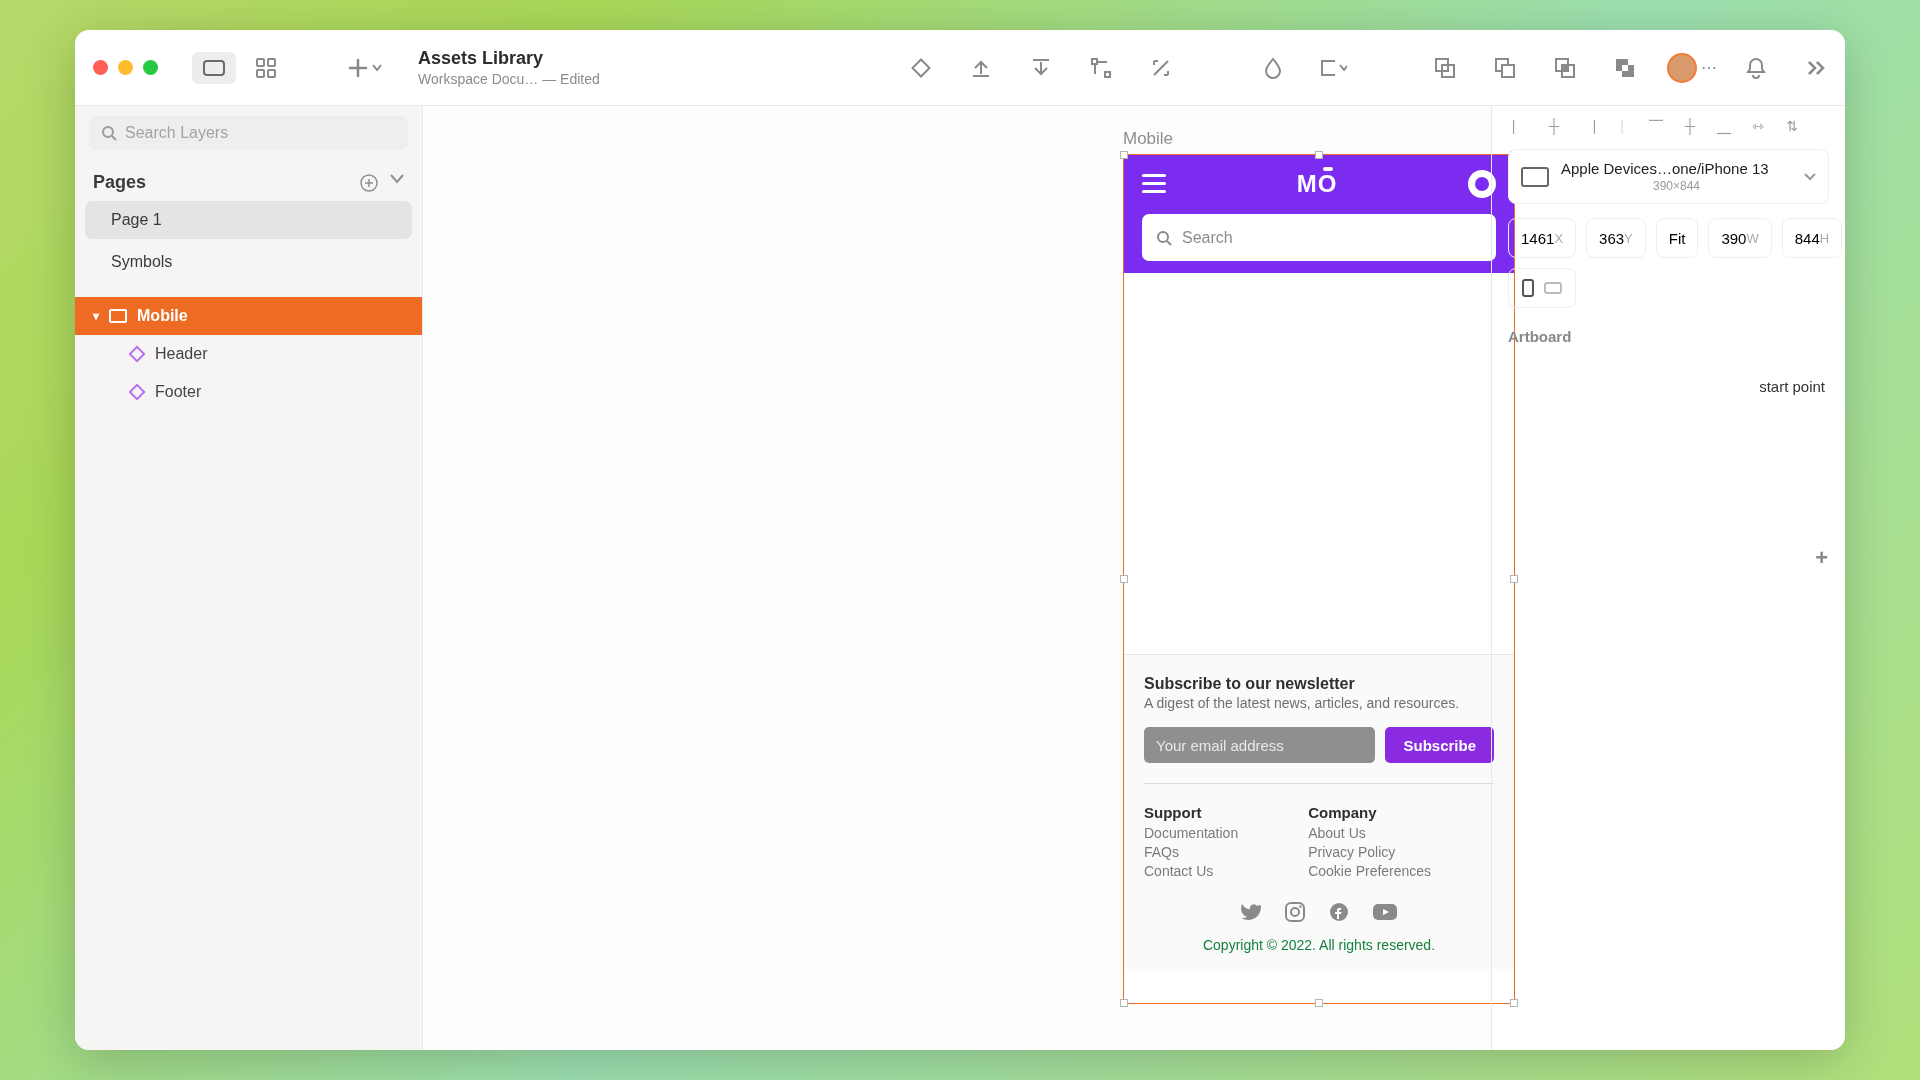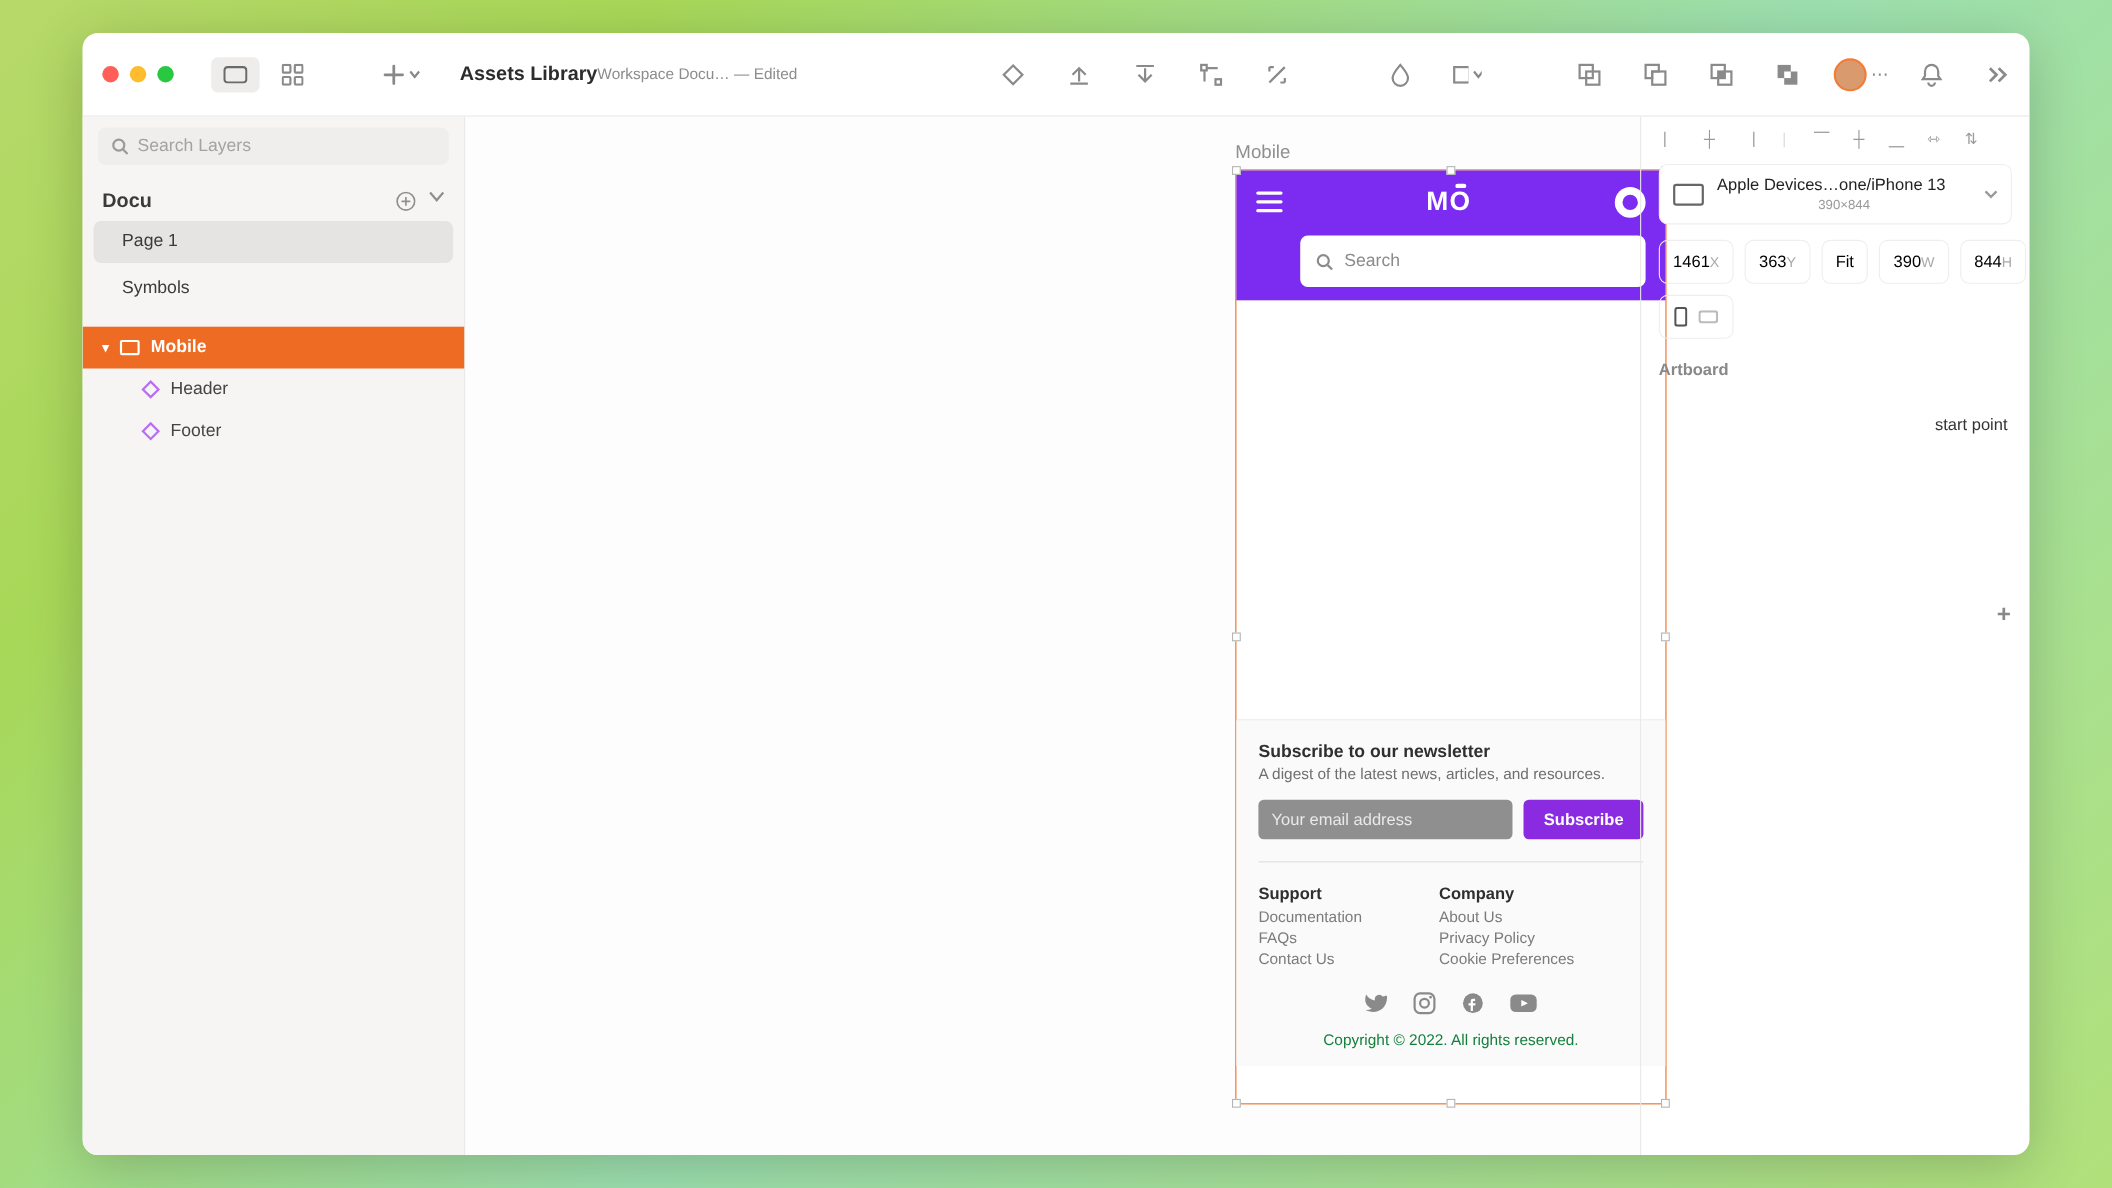--- a/index.html
+++ b/index.html
@@ -29,21 +29,21 @@
   .traffic-lights span { width: 15px; height: 15px; border-radius: 50%; display: block; }
   .tl-close { background: #ff5f57; }
   .tl-min { background: #febc2e; }
   .tl-max { background: #28c840; }
   .view-toggle {
     display: flex; gap: 8px; align-items: center; margin-right: 60px;
   }
   .view-toggle .btn { width: 44px; height: 32px; display:flex;align-items:center;justify-content:center; border-radius:6px;}
   .view-toggle .btn.active { background:#eeedec; }
   .add-btn { display:flex;align-items:center;gap:4px;margin-right:36px;color:#888; }
-  .doc-title-block { display:flex;flex-direction:row; margin-right:20px; }
+  .doc-title-block { display:flex;flex-direction:column; margin-right:20px; }
   .doc-title { font-weight:600; font-size:18px; color:#2c2c2c; }
   .doc-sub { font-size:14px; color:#8c8c8c; margin-top:2px; }
   .tb-spacer { flex:1; }
   .tb-tools { display:flex; gap:32px; align-items:center; margin-right:28px;}
   .tb-tool { width:28px;height:28px;display:flex;align-items:center;justify-content:center;color:#8a8a8a;}
   .avatar { width:30px;height:30px;border-radius:50%;background:#d99b6e;border:2px solid #f27c38;}
   .avatar-wrap{display:flex;align-items:center;gap:4px;margin-right:26px;}
   .dots{color:#8a8a8a;letter-spacing:2px;}
   .bell{color:#8a8a8a;margin-right:40px;}
   .chevrons{color:#8a8a8a;}
@@ -78,21 +78,21 @@
   .sel-handle{position:absolute;width:8px;height:8px;background:#fff;border:1px solid #b5b5b5;}
   
   .mob-header{background:#7b2ff2;background:linear-gradient(#7c2bf0,#7c2bf0);height:118px;padding:12px 18px;display:flex;flex-direction:column;gap:14px;}
   .mob-topbar{display:flex;align-items:center;justify-content:space-between;color:#fff;height:38px;}
   .burger{display:flex;flex-direction:column;gap:5px;}
   .burger span{width:24px;height:3px;background:#fff;border-radius:2px;}
   .mob-logo{font-weight:800;font-size:24px;letter-spacing:1px;position:relative;}
   .mob-logo .dot{position:absolute;width:10px;height:4px;background:#fff;top:-3px;left:26px;border-radius:2px;}
   .mob-user{width:28px;height:28px;border-radius:50%;background:#fff;display:flex;align-items:center;justify-content:center;}
   .mob-user::after{content:"";width:14px;height:14px;border-radius:50%;background:#7c2bf0;}
-  .mob-search{background:#fff;border-radius:7px;height:54px;display:flex;align-items:center;gap:10px;padding:0 14px;color:#8b8b8b;font-size:16px;margin-left:40px;}
+  .mob-search{background:#fff;border-radius:7px;height:54px;display:flex;align-items:center;gap:10px;padding:0 14px;color:#8b8b8b;font-size:16px;}
   
   .mob-body{height:382px;border-bottom:1px solid #e6e6e6;}
   
   .mob-footer{padding:20px 20px 16px 20px;background:#fafafa;}
   .nl-title{font-weight:700;font-size:16px;color:#2f2f2f;}
   .nl-sub{font-size:14px;color:#6f6f6f;margin-top:2px;}
   .nl-row{display:flex;gap:10px;margin-top:16px;}
   .nl-input{flex:1;background:#8f8f8f;border-radius:5px;color:#e9e9e9;font-size:15px;display:flex;align-items:center;padding:0 12px;height:36px;}
   .nl-btn{background:#8a2be2;color:#fff;border-radius:5px;padding:0 18px;height:36px;display:flex;align-items:center;font-size:15px;font-weight:600;}
   .hr{height:1px;background:#ddd;margin:20px 0;}
@@ -268,21 +268,21 @@
       <div class="search-row">
         <div class="search-box">
           <svg width="16" height="16">
               <circle cx="7" cy="7" r="5" fill="none" stroke="#9a9a9a" stroke-width="2"></circle>
               <path d="M11 11l4 4" stroke="#9a9a9a" stroke-width="2"></path>
             </svg>
           <span>Search Layers</span>
         </div>
       </div>
       <div class="pages-header">
-        <span class="title">Docu</span>
+        <span class="title">Pages</span>
         <div class="actions">
           <svg width="18" height="18">
               <circle cx="9" cy="9" r="8" fill="none" stroke="#8f8f8f" stroke-width="1.5"></circle>
               <path d="M9 5v8M5 9h8" stroke="#8f8f8f" stroke-width="1.5"></path>
             </svg>
           <svg width="14" height="10">
               <path d="M1 1l6 7 6-7" fill="none" stroke="#8f8f8f" stroke-width="2"></path>
             </svg>
         </div>
       </div>

